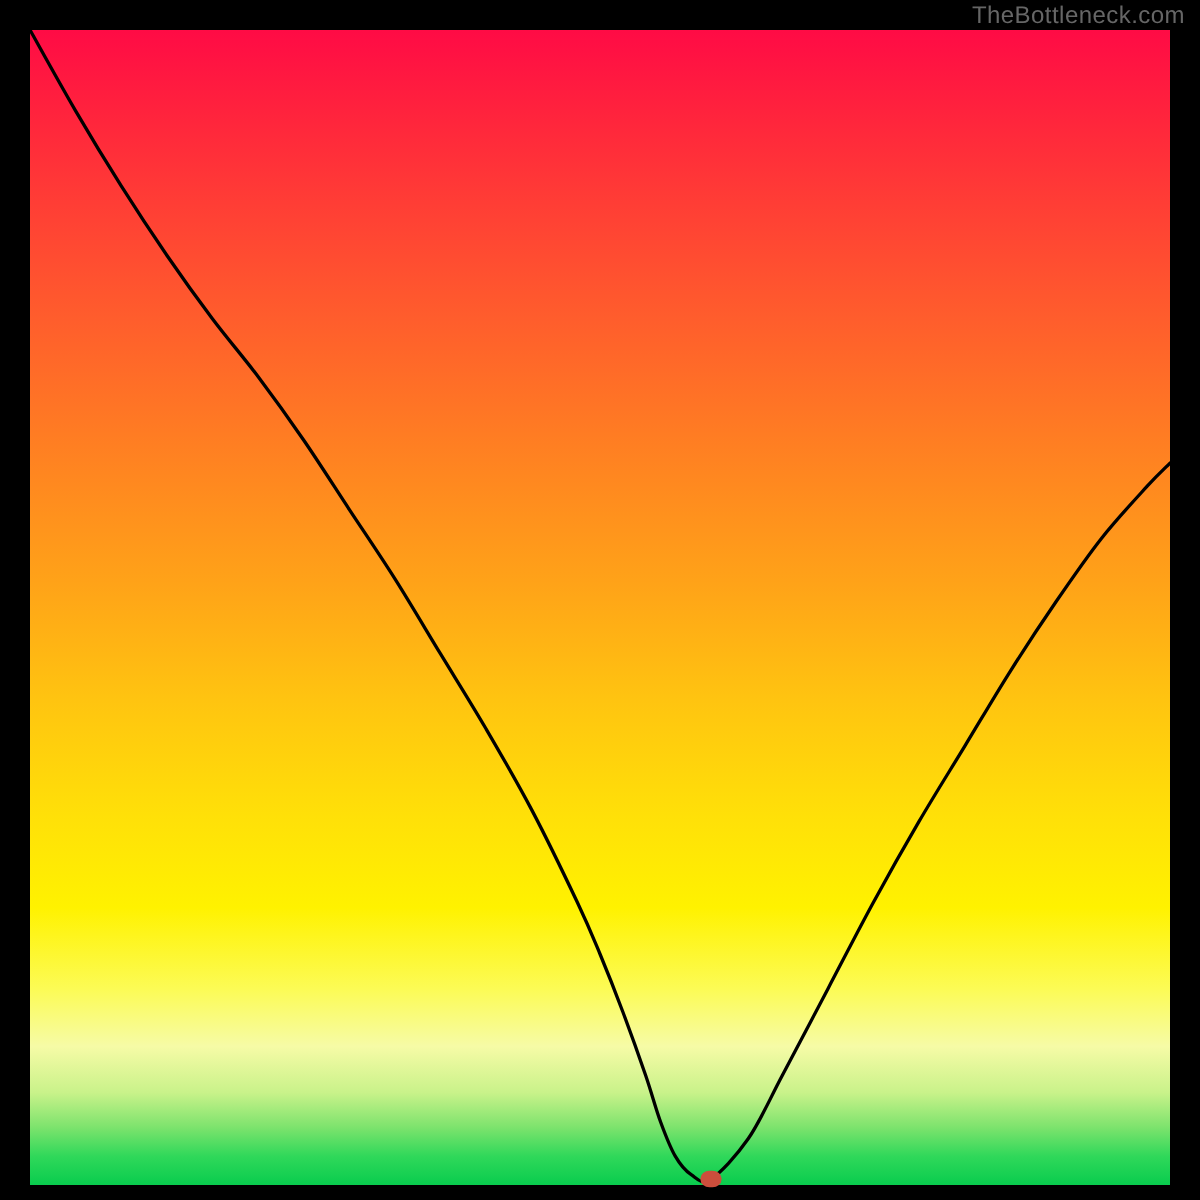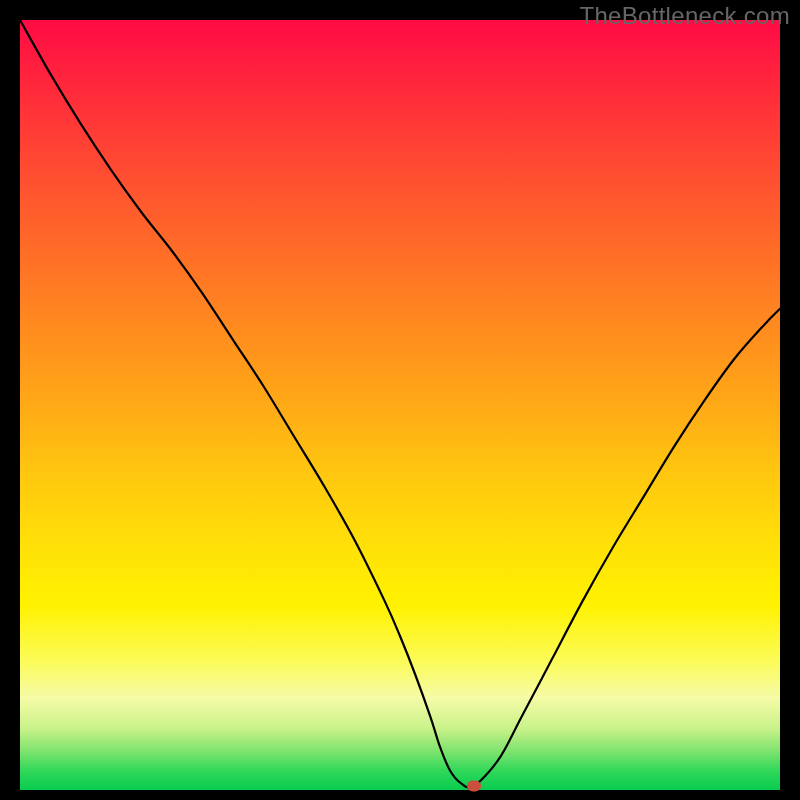--- a/index.html
+++ b/index.html
@@ -15,21 +15,21 @@
     position: relative;
     width: 800px;
     height: 800px;
     background: #000;
   }
   .watermark {
     position: absolute;
     top: 2px;
     right: 10px;
     color: #666;
-    font-size: 24px;
+    font-size: 16px;
     font-weight: 500;
     letter-spacing: 0.3px;
     z-index: 10;
   }
   .plot {
     position: absolute;
     left: 20px;
     top: 20px;
     width: 760px;
     height: 770px;

